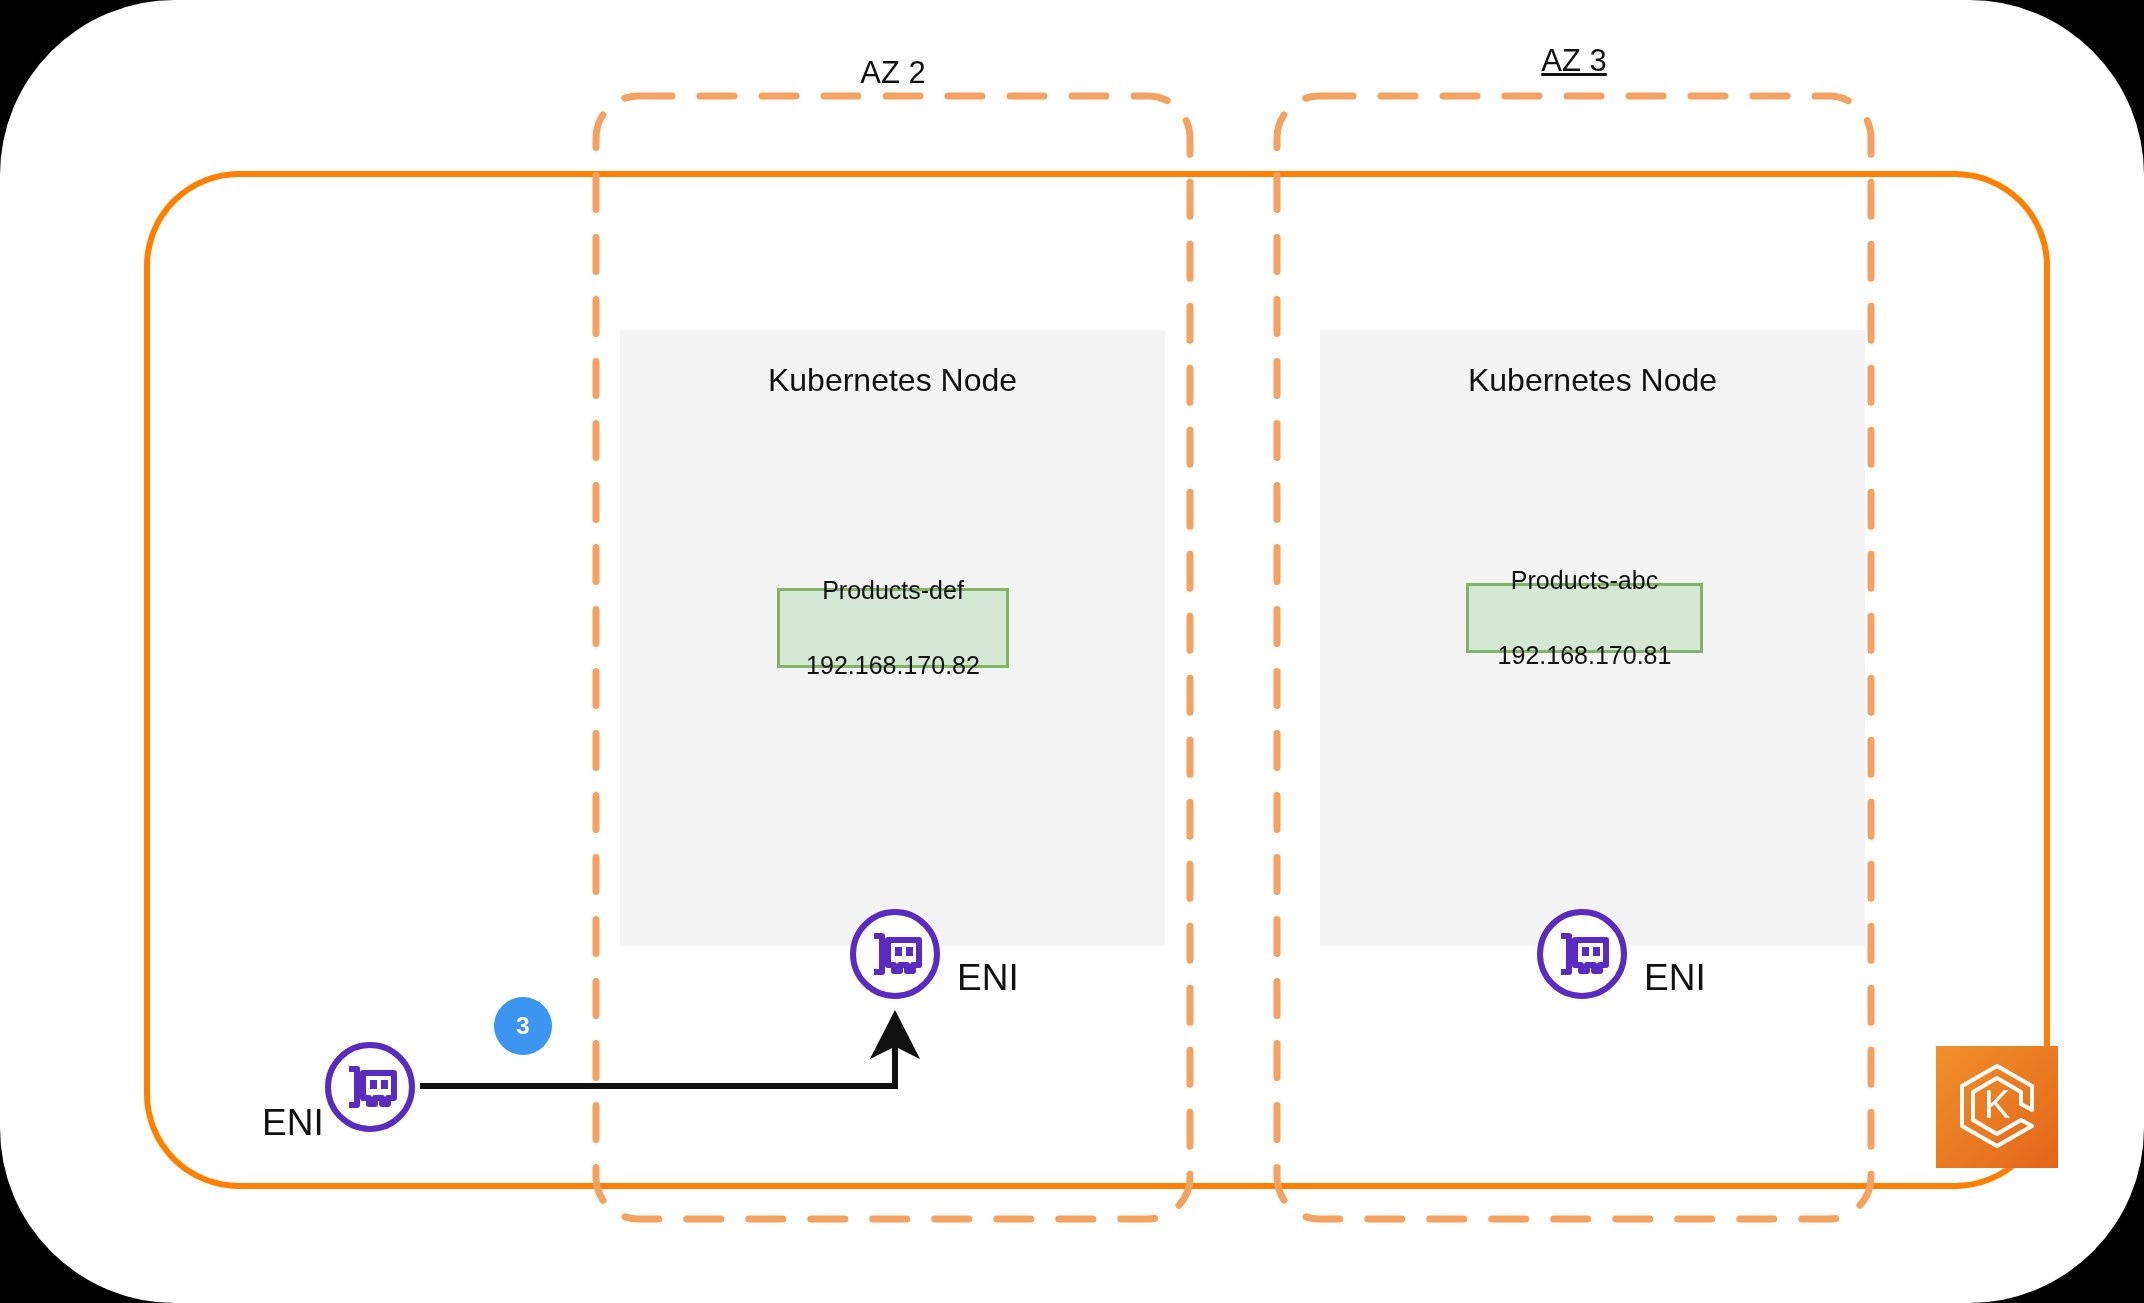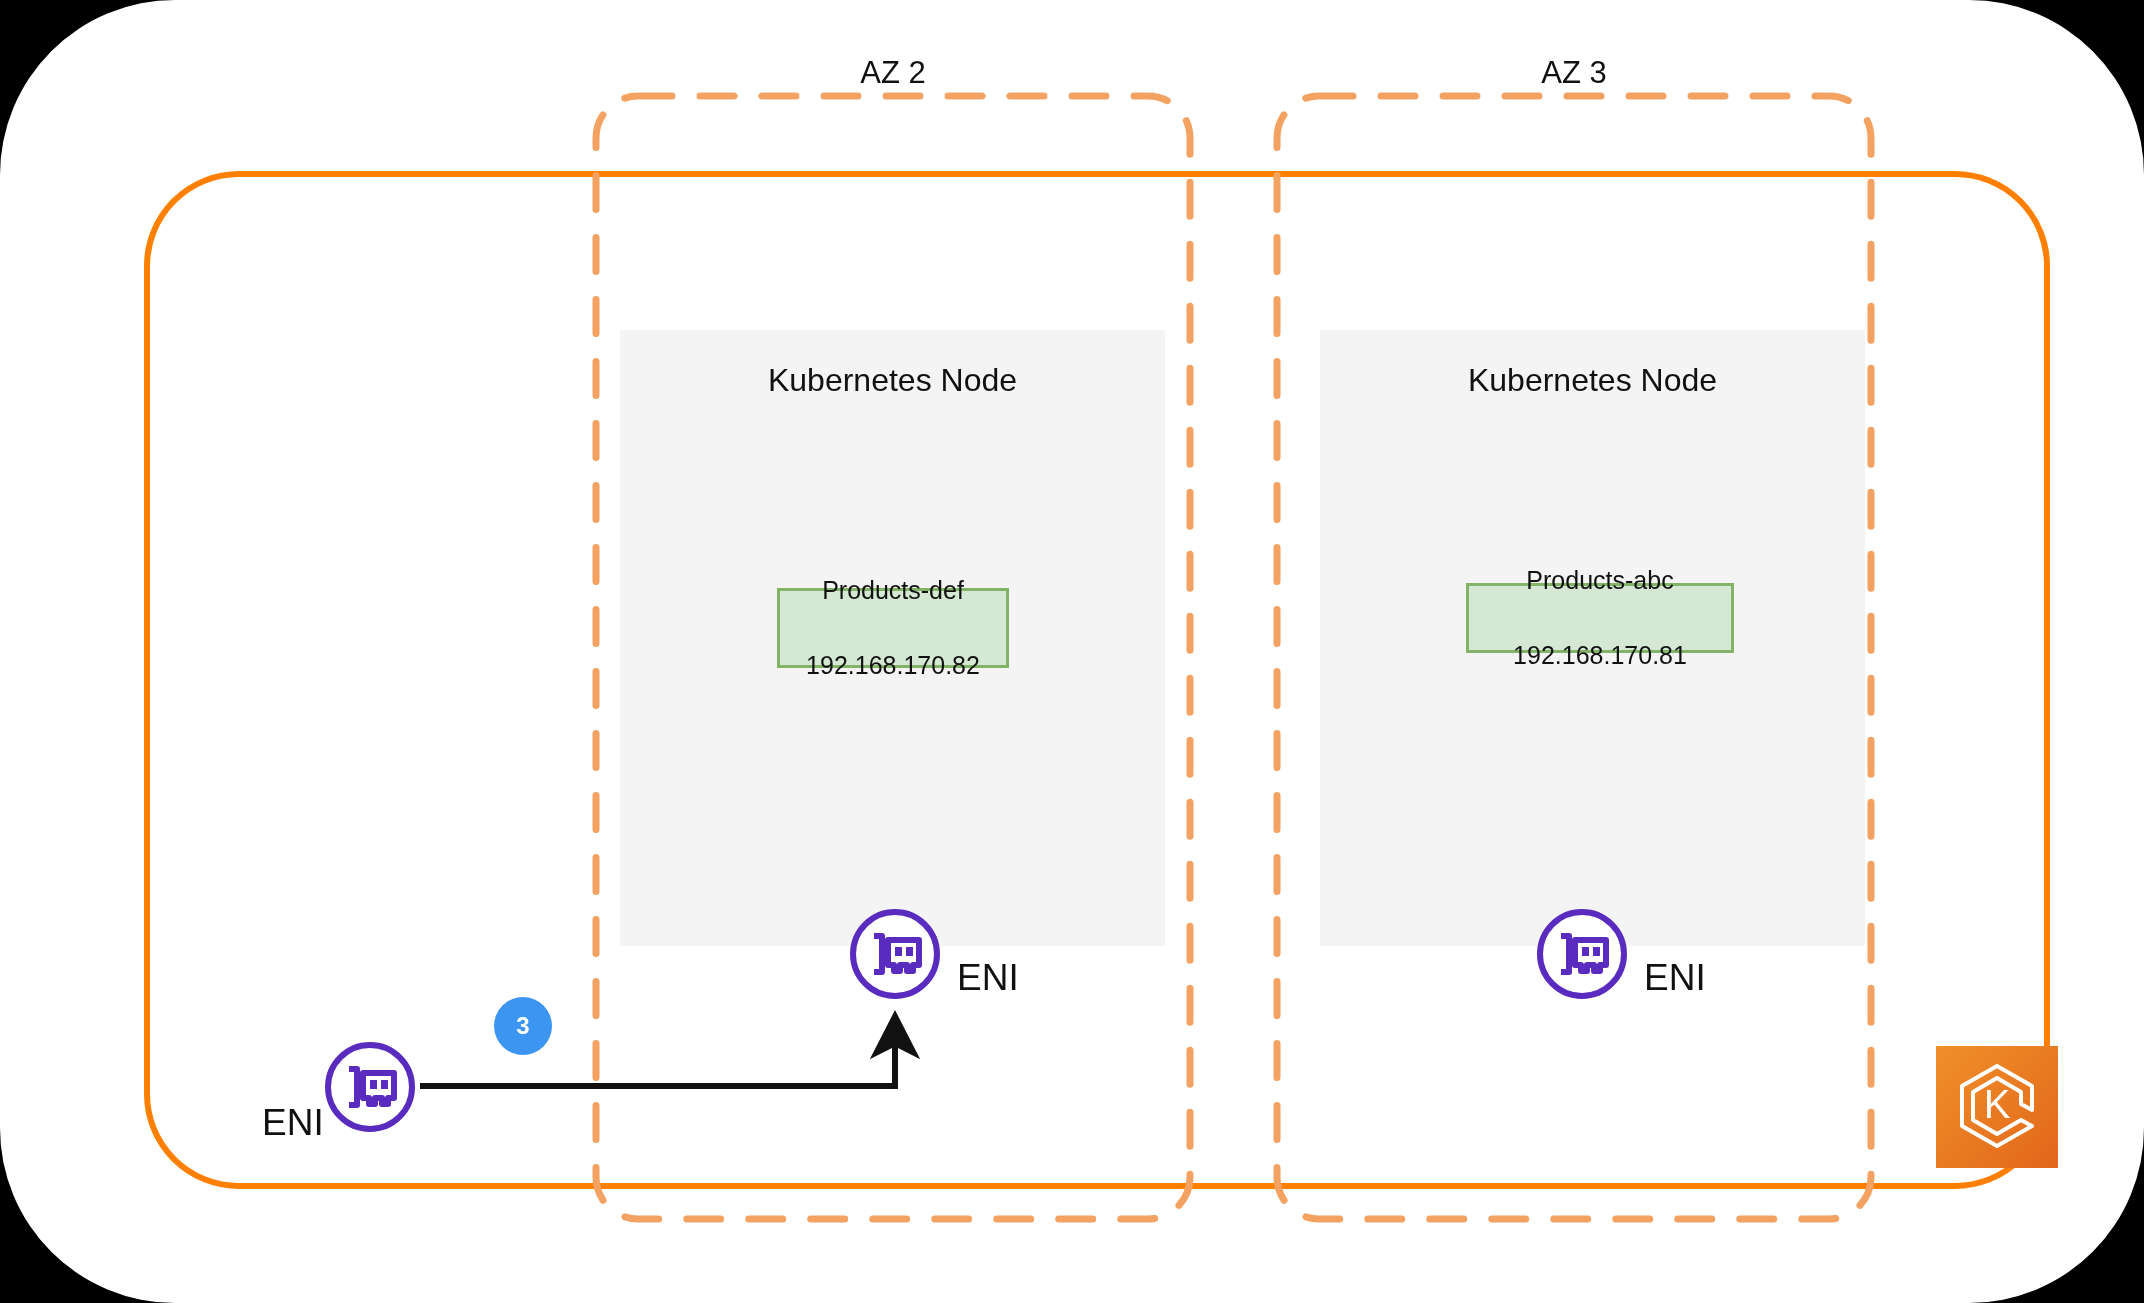--- a/index.html
+++ b/index.html
@@ -109,34 +109,34 @@
         <path d="M0,0.3 L8.2,4.5 L0,8.7 L2.1,4.5 Z" fill="#111111"></path>
       </marker>
     </defs>
 
     <path d="M 420 1086 L 895 1086 L 895 1016" fill="none" stroke="#111111" stroke-width="6" marker-end="url(#arrowhead)"></path>
 
     <path d="M 895 920 L 895 688" fill="none" stroke="#111111" stroke-width="6" marker-end="url(#arrowhead)"></path>
   </svg>
 
   <div class="lbl az-label" style="left:793px; top:54px; width:200px;">AZ 2</div>
-  <div class="lbl az-label" style="left:1474px; top:54px; width:200px;">AZ 3</div>
+  <div class="lbl az-label" style="left:1474px; top:42px; width:200px;text-decoration:underline;">AZ 3</div>
 
   <div class="node-box" style="left:620px; top:330px; width:545px; height:616px;"></div>
   <div class="lbl node-label" style="left:620px; top:360px; width:545px;">Kubernetes Node</div>
 
   <div class="node-box" style="left:1320px; top:330px; width:545px; height:616px;"></div>
   <div class="lbl node-label" style="left:1320px; top:360px; width:545px;">Kubernetes Node</div>
 
   <div class="pod-box" style="left:777px; top:588px; width:232px; height:80px;">
     <span>Products-def</span>
     <span>192.168.170.82</span>
   </div>
 
-  <div class="pod-box" style="left:1466px; top:583px; width:268px; height:70px;">
+  <div class="pod-box" style="left:1466px; top:583px; width:237px; height:70px;">
     <span>Products-abc</span>
     <span>192.168.170.81</span>
   </div>
 
   <div class="eni-icon" style="left:324px; top:1041px; width:92px; height:92px;">
     <svg width="92" height="92" viewBox="0 0 92 92">
       <circle cx="46" cy="46" r="42" fill="#ffffff" stroke="#5a2bbf" stroke-width="6"></circle>
       <path d="M25 28 L33 28 L33 64 L25 64" fill="none" stroke="#5a2bbf" stroke-width="6" stroke-linejoin="round" stroke-linecap="butt"></path>
       <path d="M39 32 L70 32 L70 57 L64 57 L64 63 L58 63 L58 57 L51 57 L51 63 L45 63 L45 57 L39 57 Z" fill="none" stroke="#5a2bbf" stroke-width="6" stroke-linejoin="round"></path>
       <rect x="46" y="39" width="7" height="9" fill="#5a2bbf"></rect>

